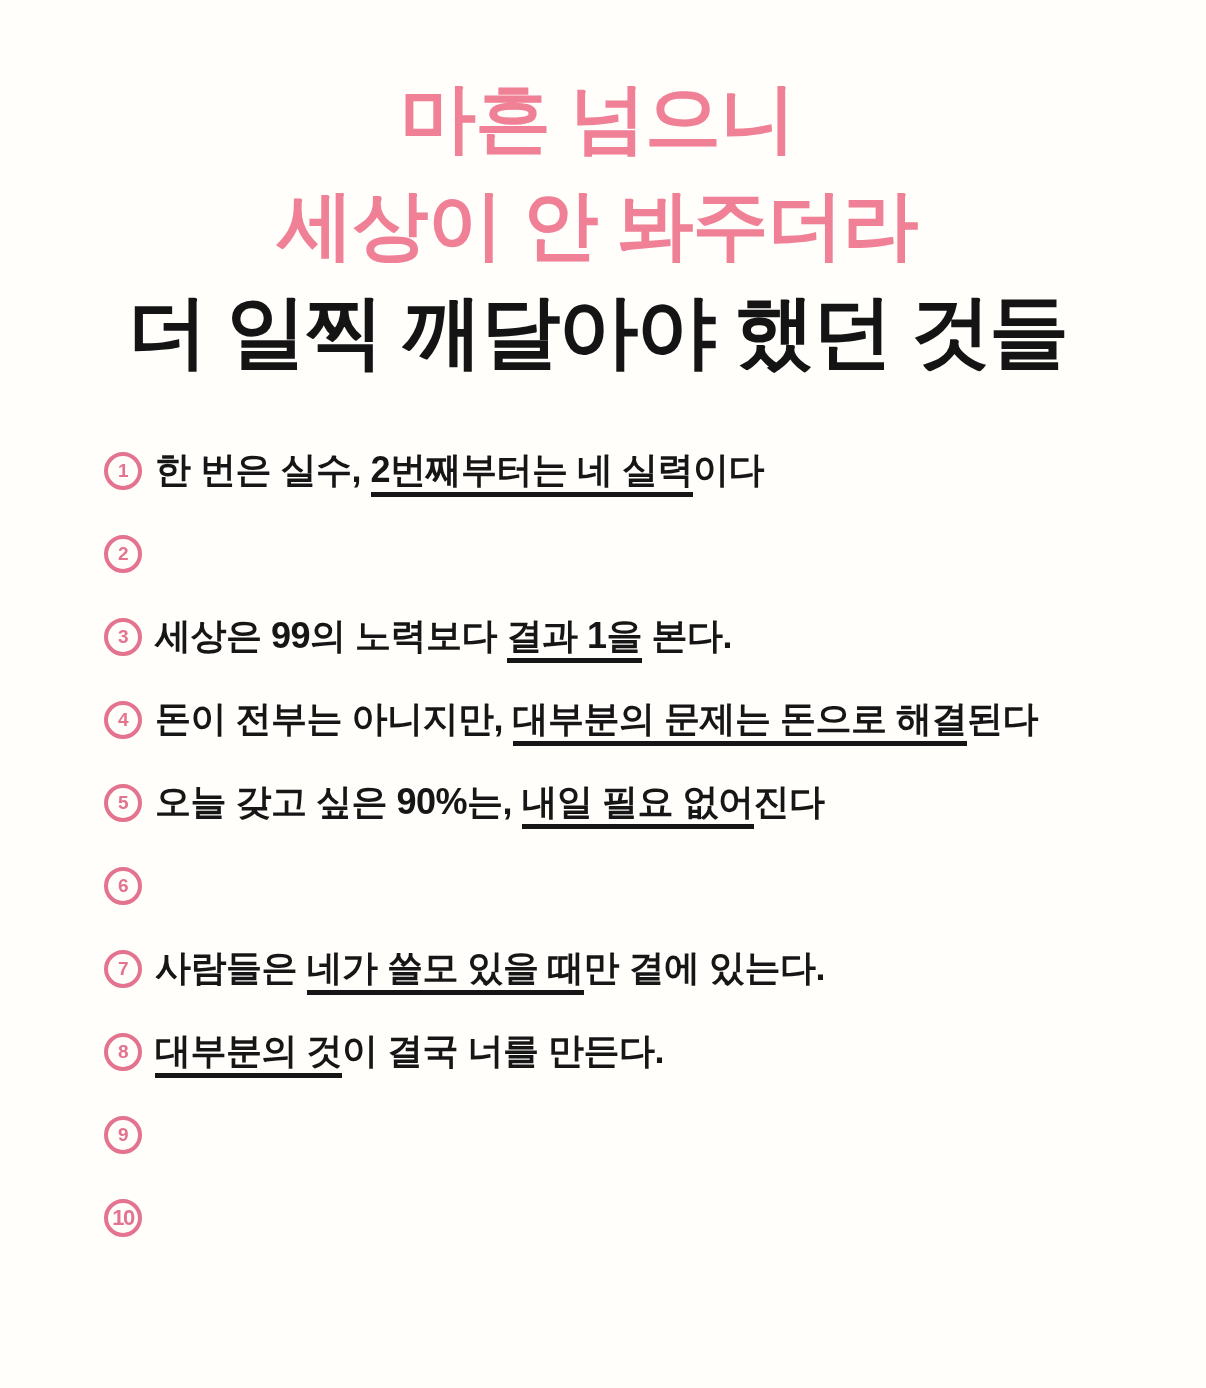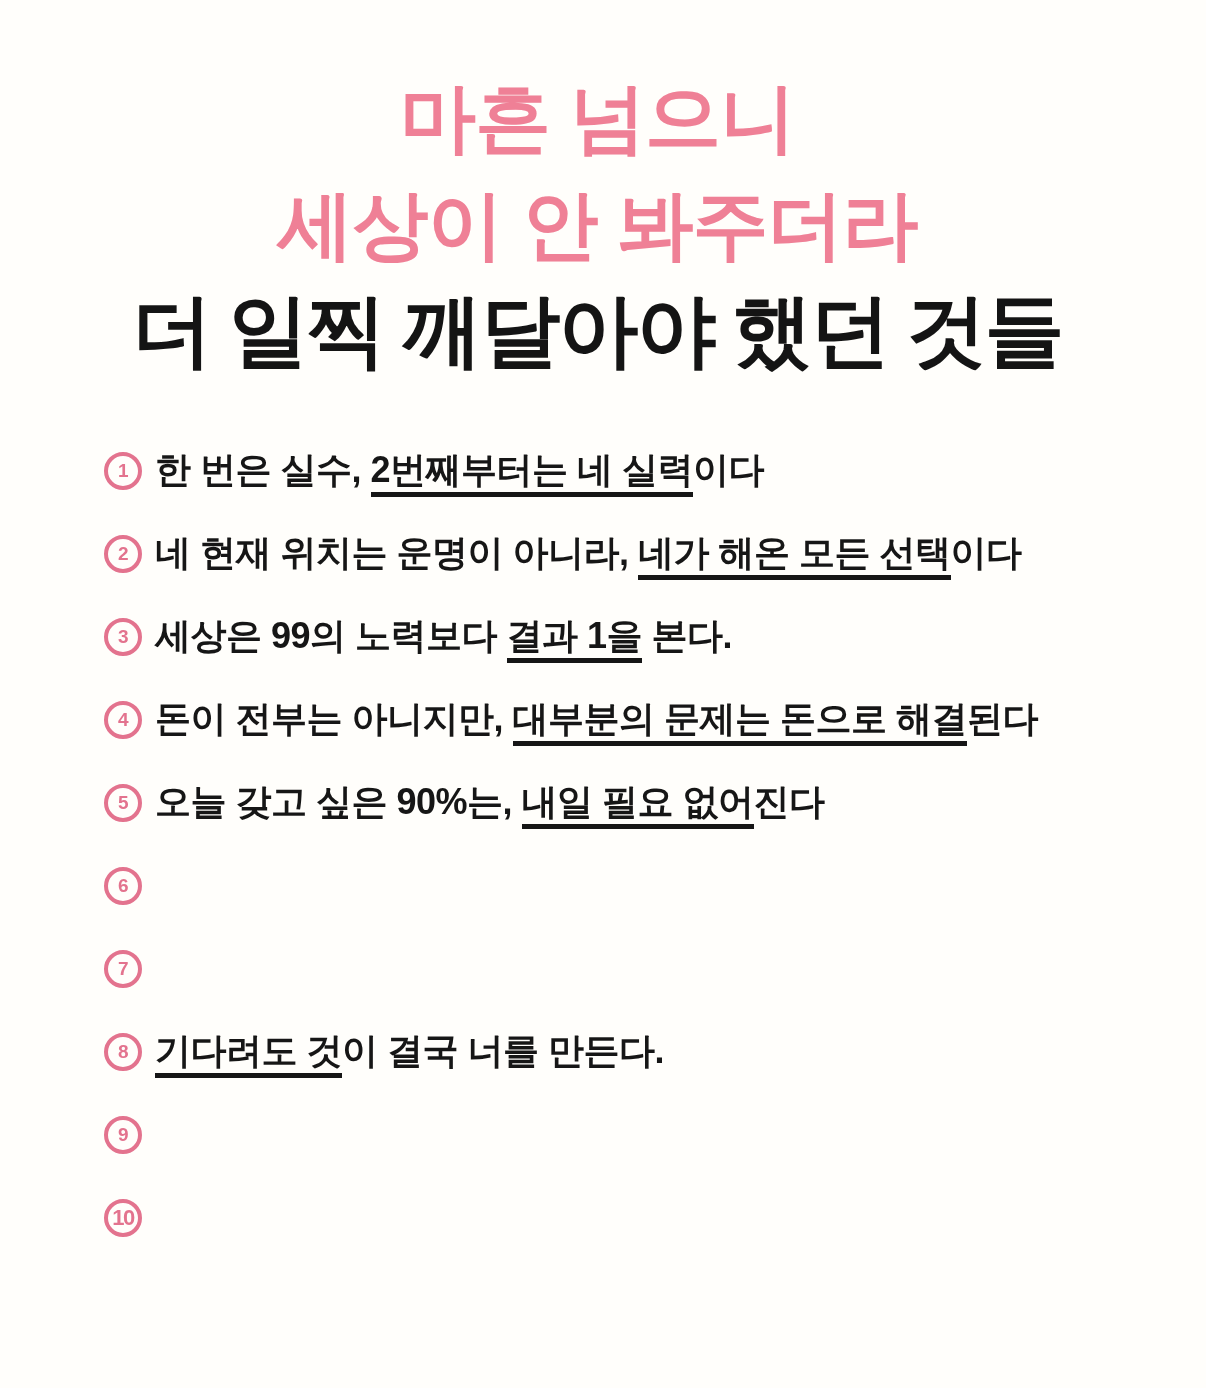--- a/index.html
+++ b/index.html
@@ -33,21 +33,20 @@
   }
   .title-pink{
     color:var(--title-pink);
     font-size:76px;
   }
   .title-black{
     color:var(--title-black);
     font-size:80px;
     font-weight:900;
     letter-spacing:-2px;
-    font-family:Liberation Serif, serif;
   }
   .insight-list{
     margin-top:44px;
     padding-left:104px;
     padding-right:30px;
   }
   .row{
     height:83px;
     display:flex;
     align-items:center;
@@ -89,43 +88,43 @@
     <div class="title-line title-black">더 일찍 깨달아야 했던 것들</div>
   </div>
 
   <div class="insight-list">
       <div class="row">
         <span class="badge">1</span>
         <span class="line"><span>한 번은 실수, </span><span class="u">2번째부터는 네 실력</span><span>이다</span></span>
       </div>
       <div class="row">
         <span class="badge">2</span>
-        <span class="line"><span>네 현재 위치는 운명이 아니라, </span><span class="u">네가 해온 모든 선택</span><span>이다</span></span>
       </div>
       <div class="row">
         <span class="badge">3</span>
         <span class="line"><span>세상은 99의 노력보다 </span><span class="u">결과 1을</span><span> 본다.</span></span>
       </div>
       <div class="row">
         <span class="badge">4</span>
         <span class="line"><span>돈이 전부는 아니지만, </span><span class="u">대부분의 문제는 돈으로 해결</span><span>된다</span></span>
       </div>
       <div class="row">
         <span class="badge">5</span>
         <span class="line"><span>오늘 갖고 싶은 90%는, </span><span class="u">내일 필요 없어</span><span>진다</span></span>
       </div>
       <div class="row">
         <span class="badge">6</span>
       </div>
       <div class="row">
         <span class="badge">7</span>
+        <span class="line"><span>사람들은 </span><span class="u">네가 쓸모 있을 때</span><span>만 곁에 있는다.</span></span>
       </div>
       <div class="row">
         <span class="badge">8</span>
-        <span class="line"><span class="u">기다려도 것</span><span>이 결국 너를 만든다.</span></span>
+        <span class="line"><span class="u">대부분의 것</span><span>이 결국 너를 만든다.</span></span>
       </div>
       <div class="row">
         <span class="badge">9</span>
       </div>
       <div class="row">
         <span class="badge two">10</span>
       </div>
     </div>
 </div>
 

